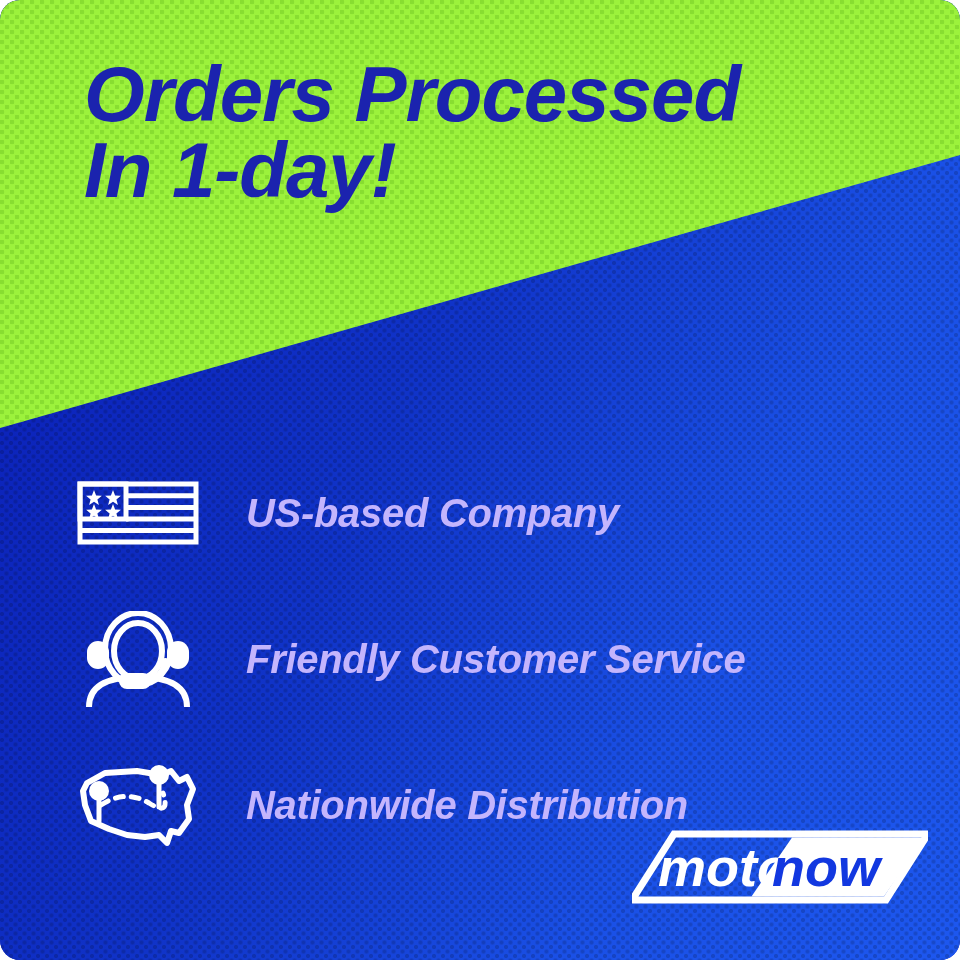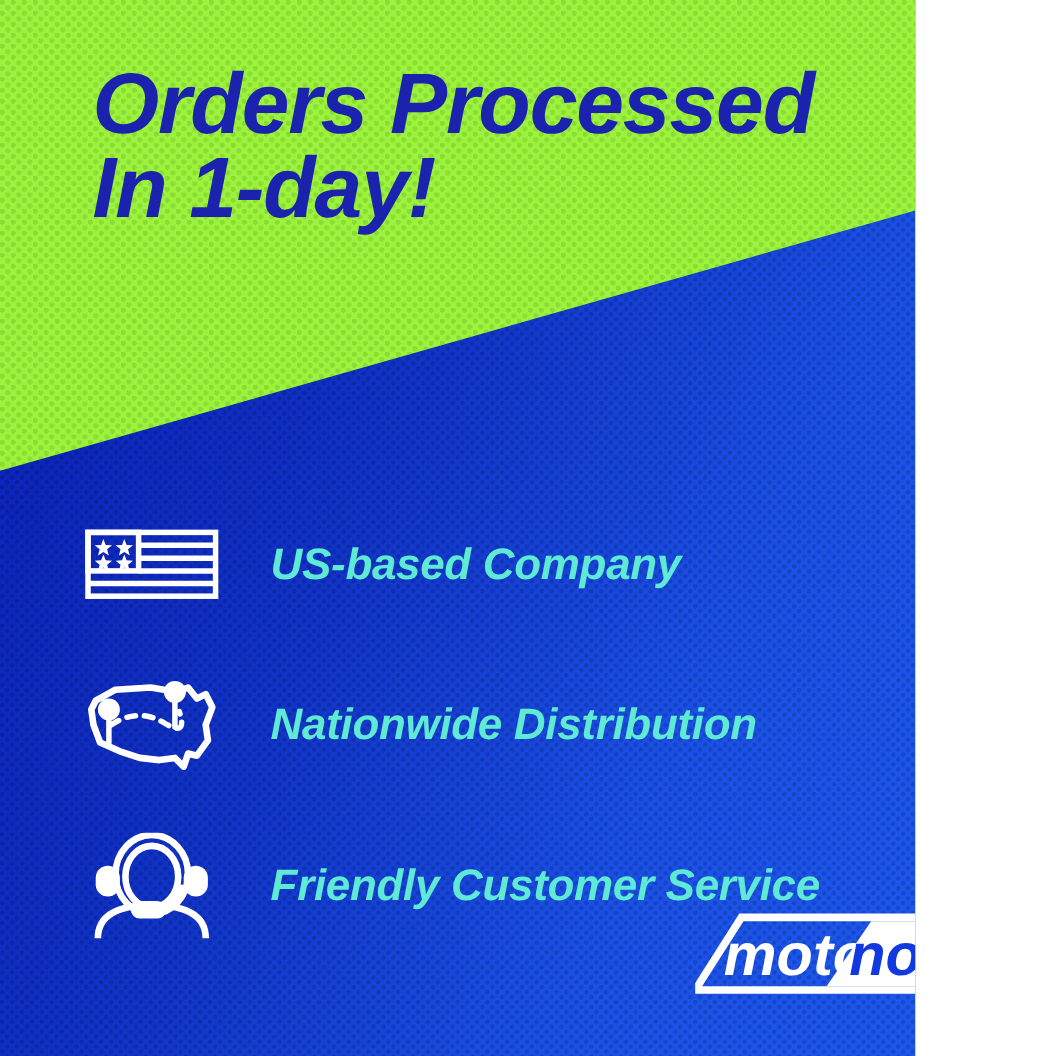--- a/index.html
+++ b/index.html
@@ -2,25 +2,26 @@
 <html><head>
 <meta charset="utf-8">
 <style>
   html, body {
     margin: 0;
     padding: 0;
     background: #ffffff;
   }
   #poster {
     position: relative;
-    width: 832px;
+    width: 960px;
     height: 960px;
     overflow: hidden;
     font-family: "Liberation Sans", sans-serif;
     background: #0a1fb8;
+    border-radius: 20px;
   }
 
   
   .blue-base {
     position: absolute;
     inset: 0;
     background:
       linear-gradient(115deg, #0a1cb4 0%, #1033c8 42%, #1a50e6 72%, #1d57ef 100%);
   }
   .blue-dots {
@@ -82,21 +83,21 @@
     align-items: center;
   }
   .feature-icon {
     width: 128px;
     flex: 0 0 128px;
     display: flex;
     align-items: center;
     justify-content: center;
   }
   .feature-label {
-    color: #5eead4;
+    color: #c4b5fd;
     font-size: 40px;
     font-weight: bold;
     font-style: italic;
     letter-spacing: -0.3px;
     margin-left: 44px;
     white-space: nowrap;
   }
 
   
   .logo {
@@ -143,59 +144,59 @@
             <polygon points="17,23 19.1,28.4 24.9,28.7 20.4,32.4 21.9,38 17,34.8 12.1,38 13.6,32.4 9.1,28.7 14.9,28.4"></polygon>
             <polygon points="36,23 38.1,28.4 43.9,28.7 39.4,32.4 40.9,38 36,34.8 31.1,38 32.6,32.4 28.1,28.7 33.9,28.4"></polygon>
           </g>
         </svg>
       </div>
       <div class="feature-label">US-based Company</div>
     </div>
 
     <div class="feature-row">
       <div class="feature-icon">
+        <svg width="118" height="96" viewBox="0 0 118 96" aria-hidden="true">
+
+          <rect x="8" y="30" width="22" height="28" rx="11" fill="#ffffff"></rect>
+          <rect x="88" y="30" width="22" height="28" rx="11" fill="#ffffff"></rect>
+
+          <ellipse cx="59" cy="38" rx="33" ry="36" fill="none" stroke="#ffffff" stroke-width="6"></ellipse>
+
+          <ellipse cx="59" cy="40" rx="24" ry="28" fill="none" stroke="#ffffff" stroke-width="6"></ellipse>
+
+          <path d="M86 50 Q84 66 68 70" fill="none" stroke="#ffffff" stroke-width="6" stroke-linecap="round"></path>
+
+          <rect x="40" y="62" width="32" height="16" rx="8" fill="#ffffff"></rect>
+
+          <path d="M10 96 Q10 66 59 66 Q108 66 108 96" fill="none" stroke="#ffffff" stroke-width="6" stroke-linecap="round"></path>
+        </svg>
+      </div>
+      <div class="feature-label">Friendly Customer Service</div>
+    </div>
+
+    <div class="feature-row">
+      <div class="feature-icon">
         <svg width="126" height="92" viewBox="0 0 126 92" aria-hidden="true">
 
           <path d="M12 24 L30 14 L62 12 L86 16 L96 12 L104 22 L112 18 L118 30 L112 46
                    L114 60 L104 74 L96 72 L92 84 L84 76 L70 78 L52 76 L34 70 L16 62
                    L10 46 L8 32 Z" fill="none" stroke="#ffffff" stroke-width="6" stroke-linejoin="round" stroke-linecap="round"></path>
 
           <path d="M26 46 Q50 30 74 44 Q96 58 88 34" fill="none" stroke="#ffffff" stroke-width="5" stroke-dasharray="8 8" stroke-linecap="round"></path>
 
           <circle cx="24" cy="32" r="10" fill="#ffffff"></circle>
           <line x1="24" y1="40" x2="24" y2="62" stroke="#ffffff" stroke-width="5" stroke-linecap="round"></line>
 
           <circle cx="84" cy="16" r="10" fill="#ffffff"></circle>
           <line x1="84" y1="24" x2="84" y2="48" stroke="#ffffff" stroke-width="5" stroke-linecap="round"></line>
         </svg>
       </div>
       <div class="feature-label">Nationwide Distribution</div>
     </div>
 
-    <div class="feature-row">
-      <div class="feature-icon">
-        <svg width="118" height="96" viewBox="0 0 118 96" aria-hidden="true">
-
-          <rect x="8" y="30" width="22" height="28" rx="11" fill="#ffffff"></rect>
-          <rect x="88" y="30" width="22" height="28" rx="11" fill="#ffffff"></rect>
-
-          <ellipse cx="59" cy="38" rx="33" ry="36" fill="none" stroke="#ffffff" stroke-width="6"></ellipse>
-
-          <ellipse cx="59" cy="40" rx="24" ry="28" fill="none" stroke="#ffffff" stroke-width="6"></ellipse>
-
-          <path d="M86 50 Q84 66 68 70" fill="none" stroke="#ffffff" stroke-width="6" stroke-linecap="round"></path>
-
-          <rect x="40" y="62" width="32" height="16" rx="8" fill="#ffffff"></rect>
-
-          <path d="M10 96 Q10 66 59 66 Q108 66 108 96" fill="none" stroke="#ffffff" stroke-width="6" stroke-linecap="round"></path>
-        </svg>
-      </div>
-      <div class="feature-label">Friendly Customer Service</div>
-    </div>
-
   </div>
 
   <div class="logo">
     <svg width="296" height="86" viewBox="0 0 296 86" aria-hidden="true">
 
       <polygon points="42,10 296,10 254,76 0,76" fill="none" stroke="#ffffff" stroke-width="7"></polygon>
 
       <polygon points="160,13.5 292.5,13.5 252,72.5 119.5,72.5" fill="#ffffff"></polygon>
       <text x="26" y="62" font-family="Liberation Sans, sans-serif" font-size="54" font-weight="bold" font-style="italic" fill="#ffffff">moto</text>
       <text x="140" y="62" font-family="Liberation Sans, sans-serif" font-size="54" font-weight="bold" font-style="italic" fill="#1238e0">now</text>

